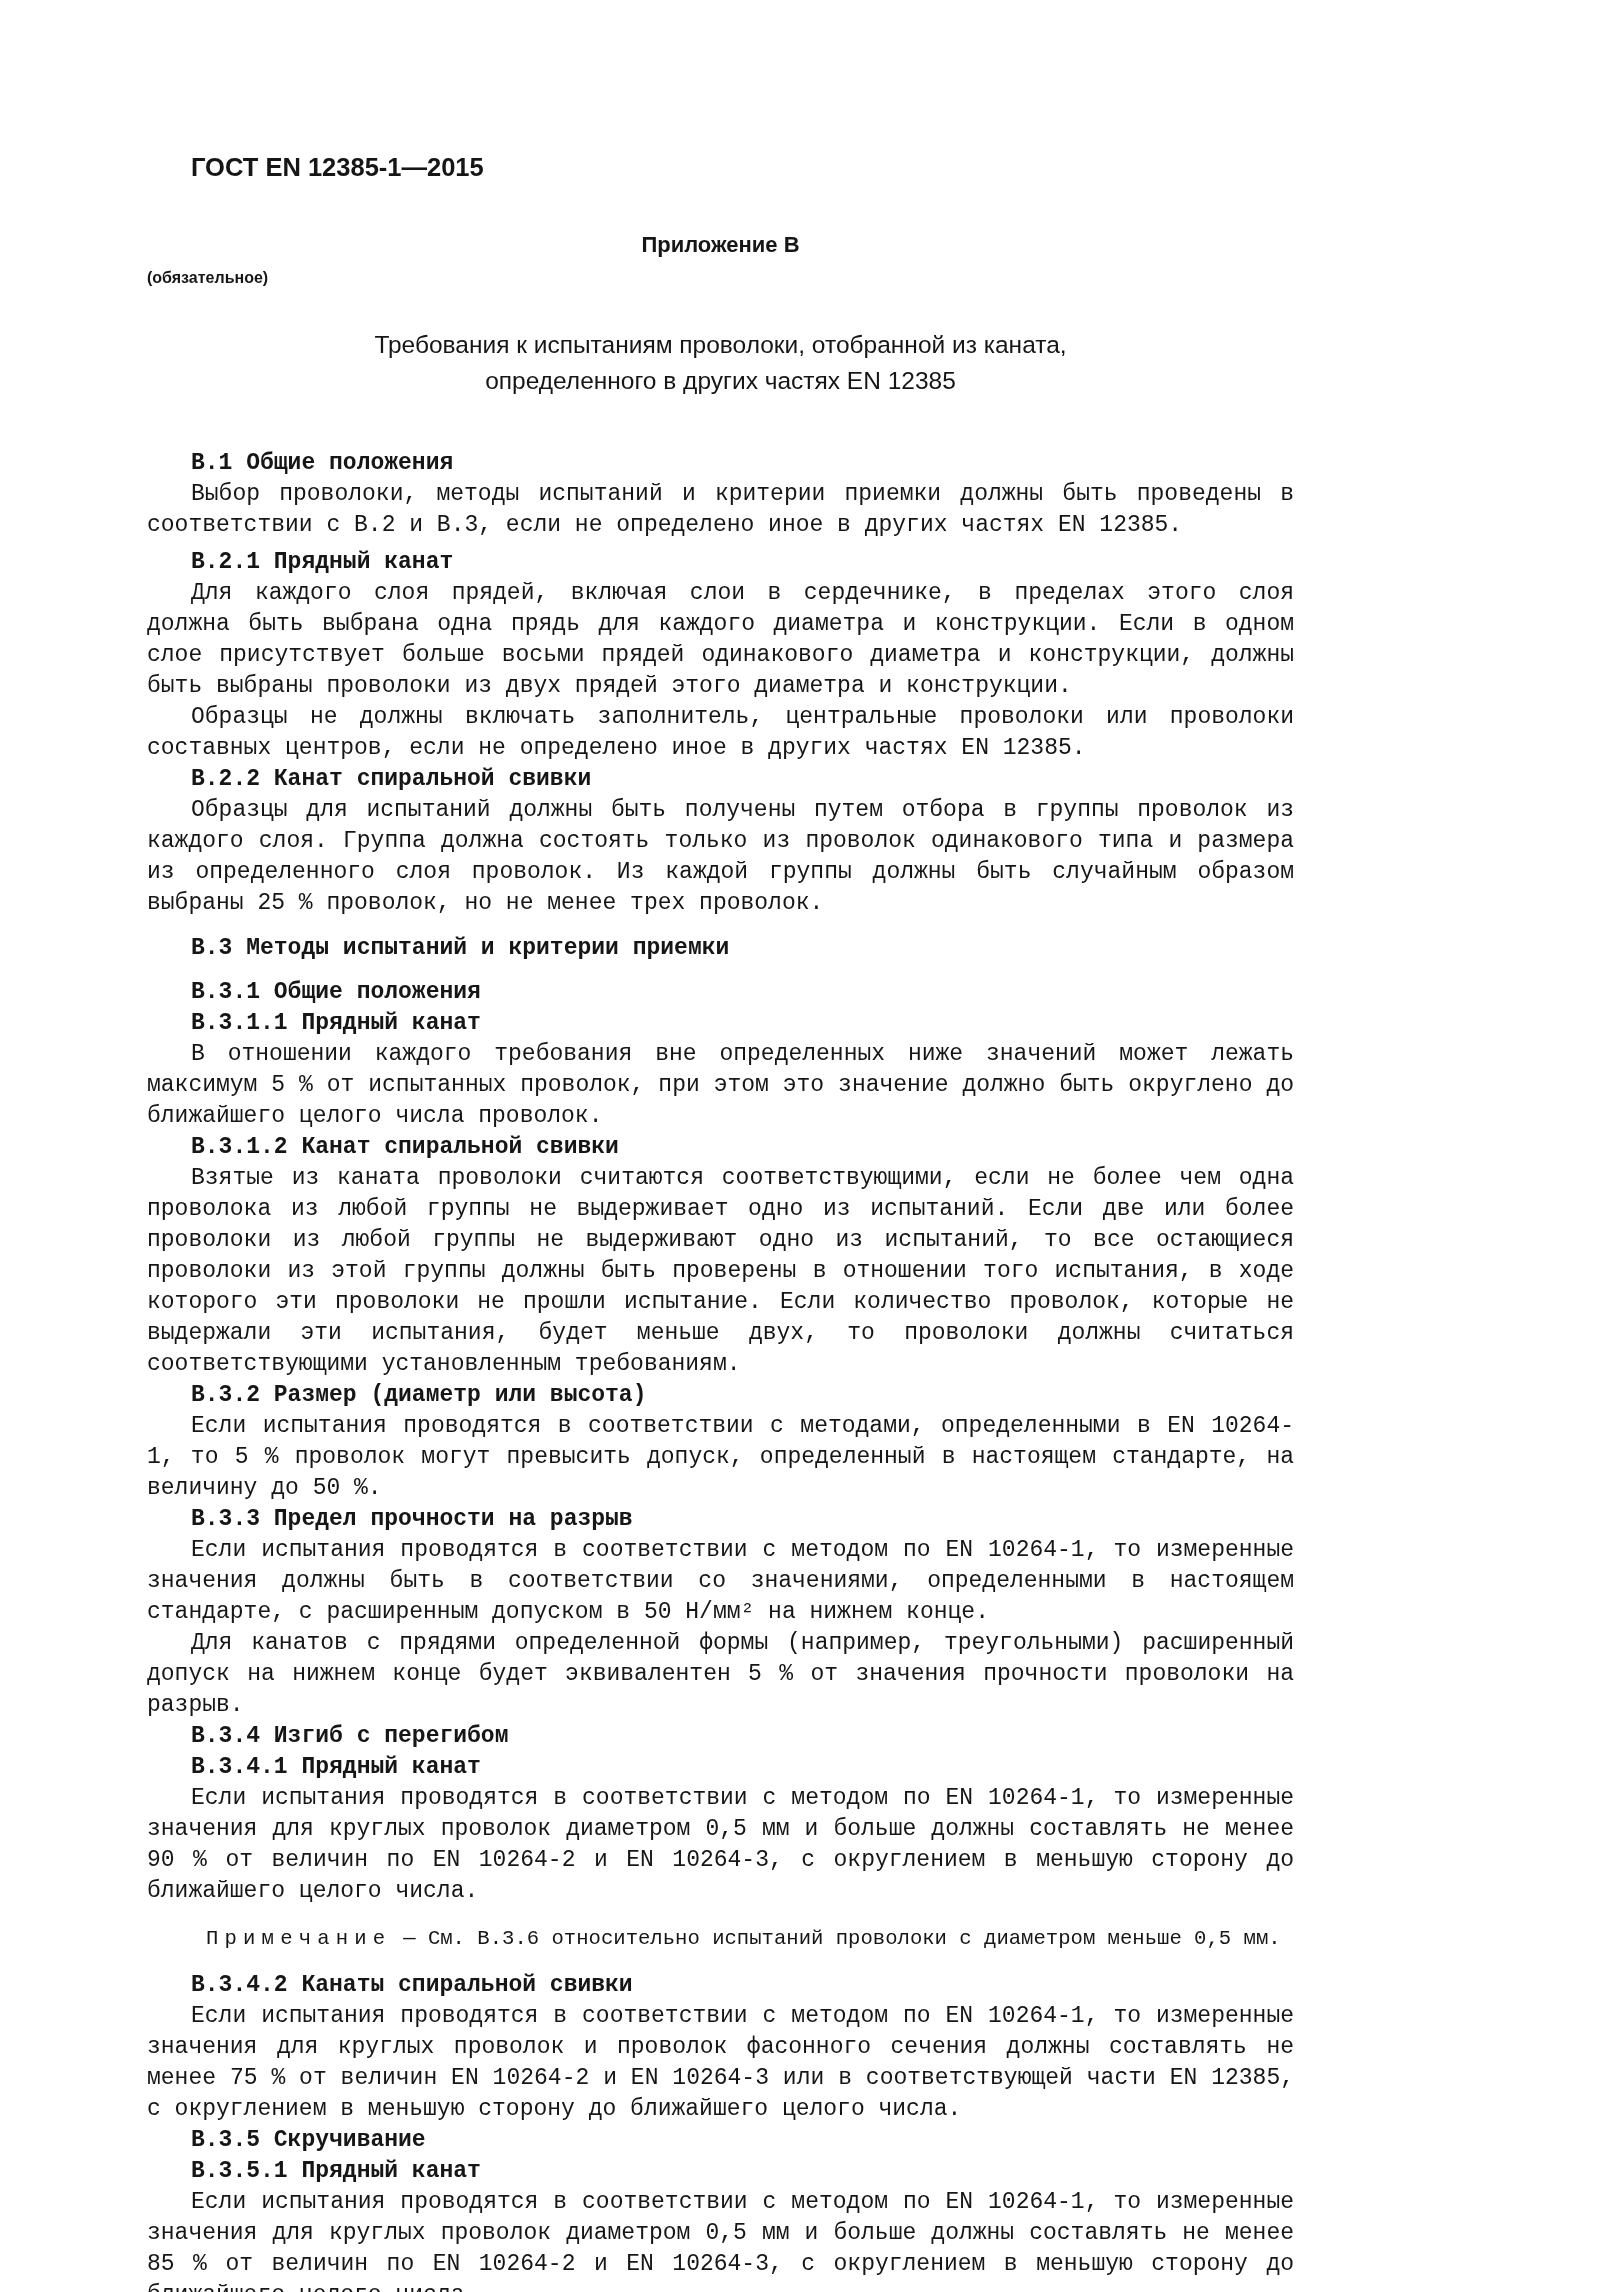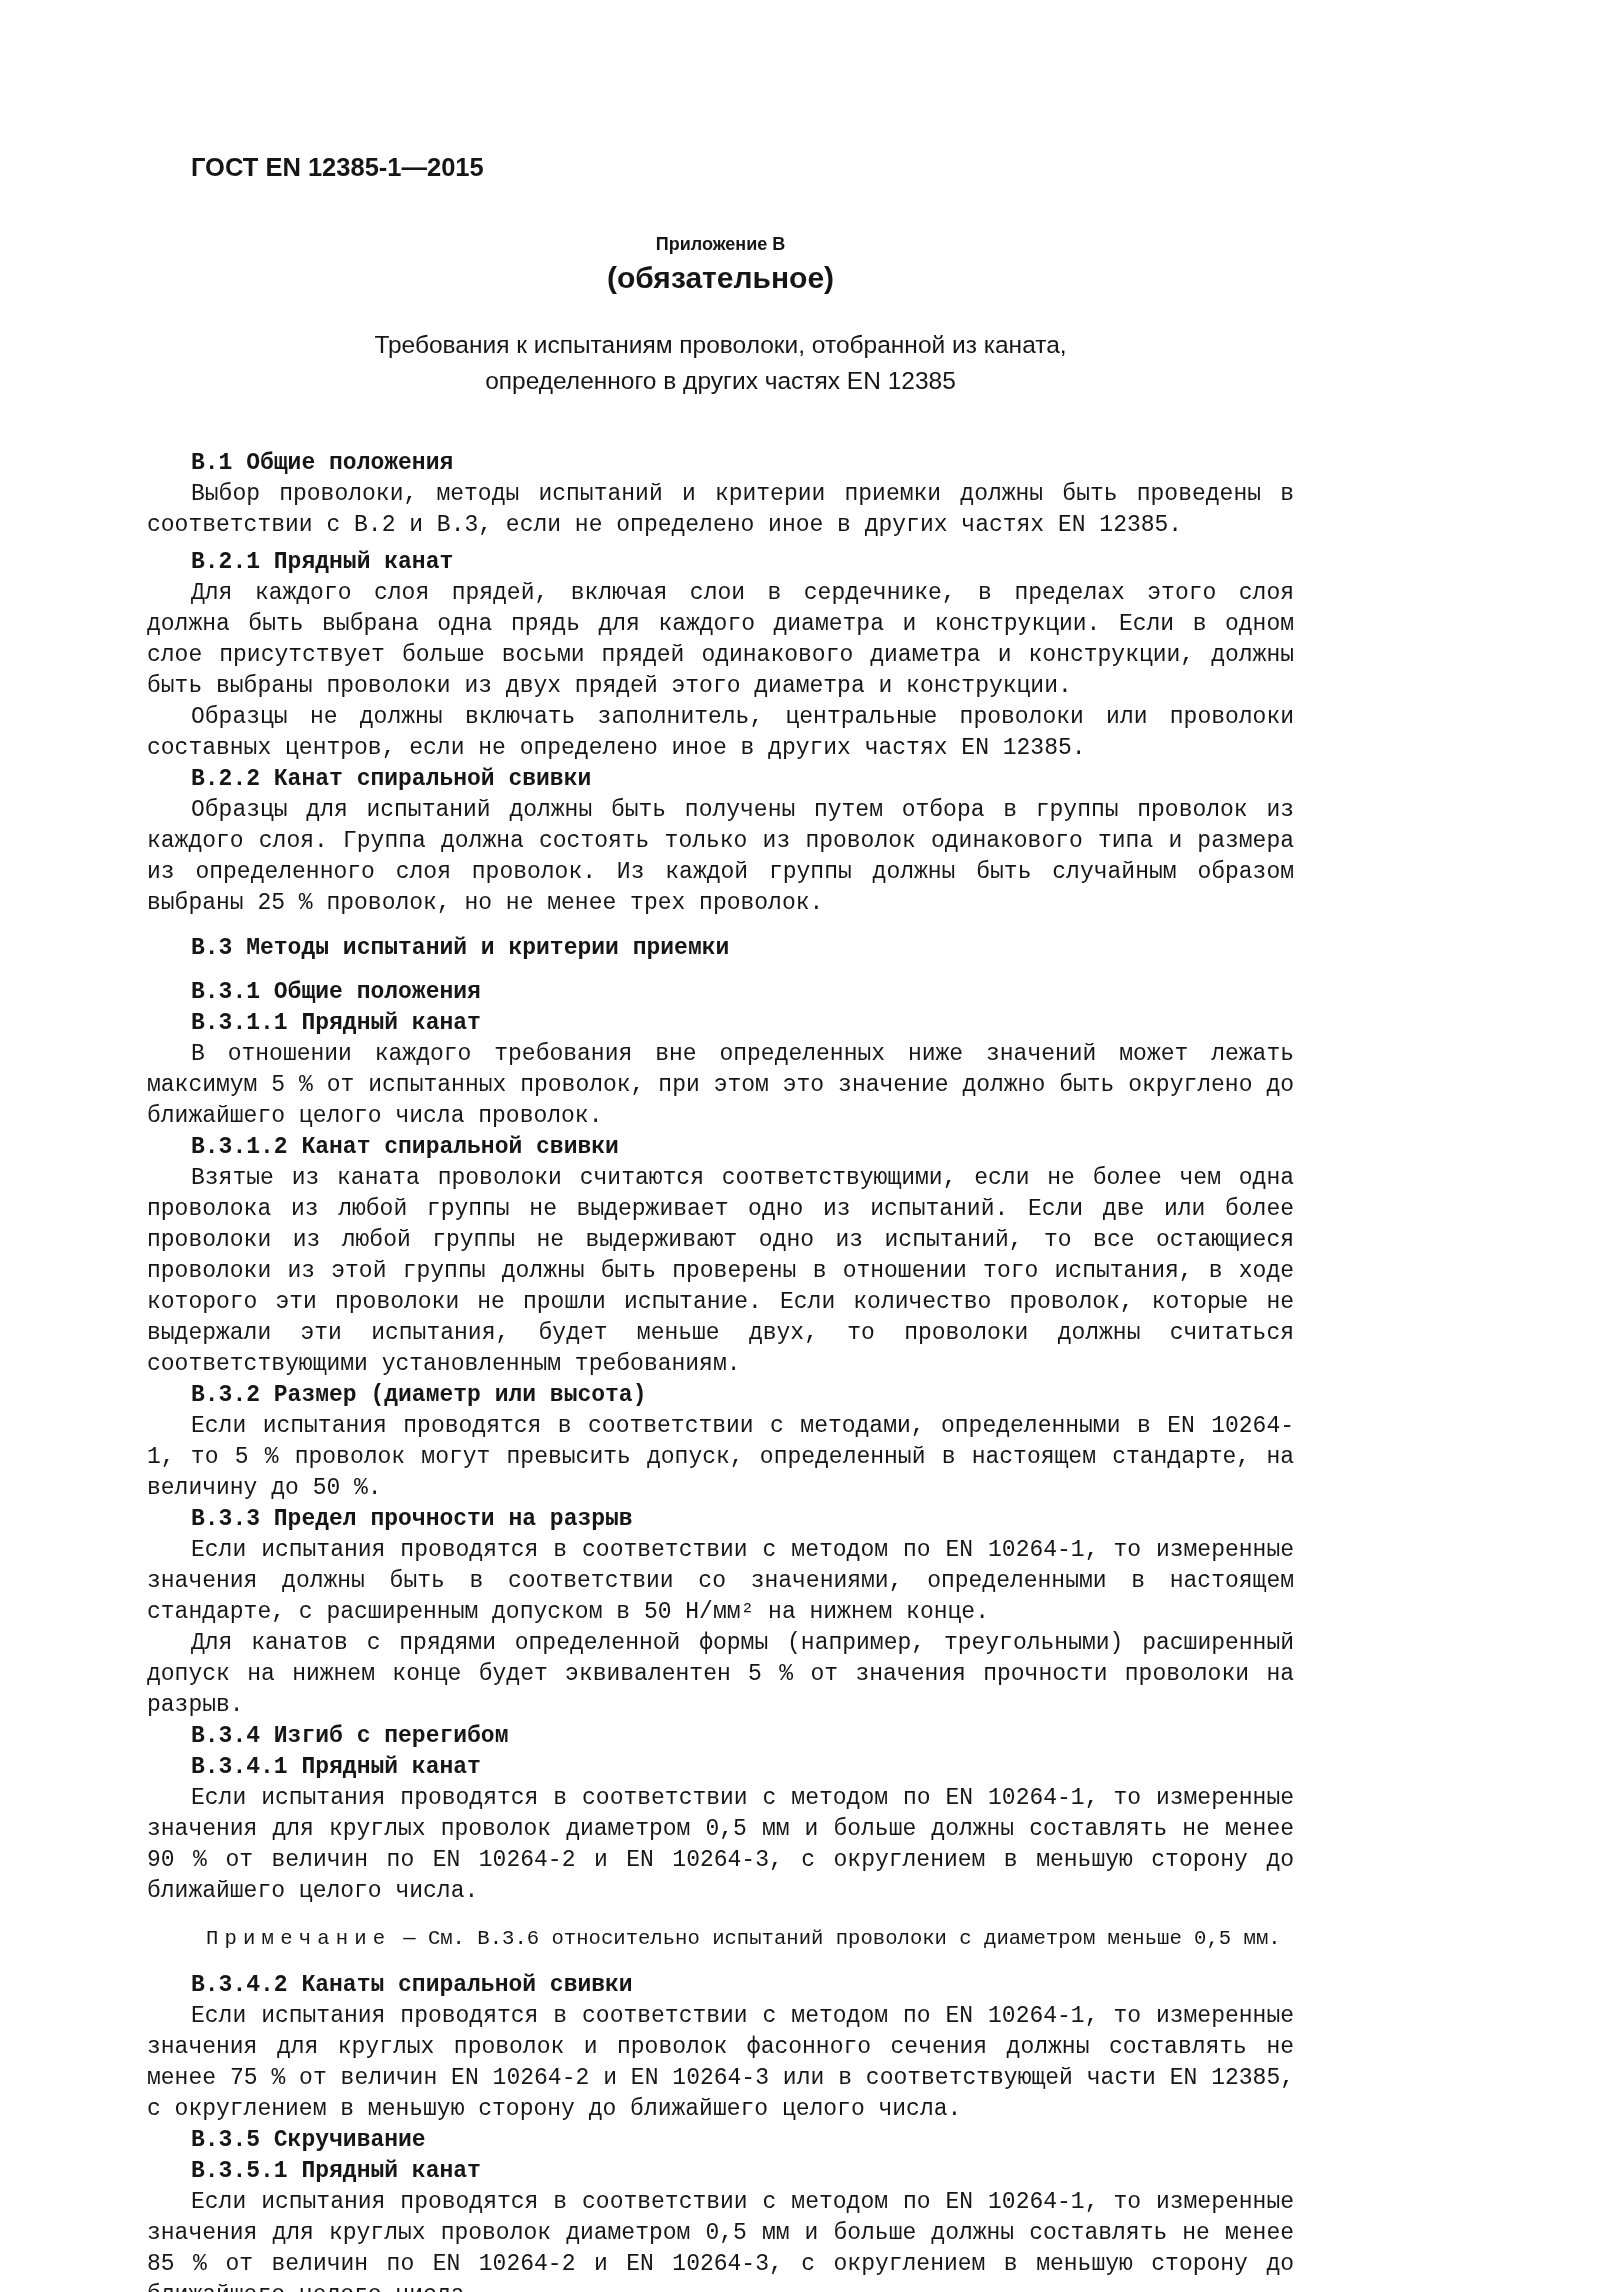--- a/index.html
+++ b/index.html
@@ -16,28 +16,28 @@
   }
   .doc-header {
     font-weight: bold;
     font-size: 25.5px;
     line-height: 31px;
     margin-left: 44px;
   }
   .appendix-label {
     text-align: center;
     font-weight: bold;
-    font-size: 18px;
+    font-size: 22px;
     line-height: 33px;
     margin-top: 45px;
   }
   .appendix-type {
-    text-align: center;
+    text-align: left;
     font-weight: bold;
-    font-size: 30px;
+    font-size: 16px;
     line-height: 33px;
   }
   .doc-title {
     text-align: center;
     font-weight: normal;
     font-size: 24.5px;
     line-height: 36px;
     margin-top: 33px;
   }
   .content {

